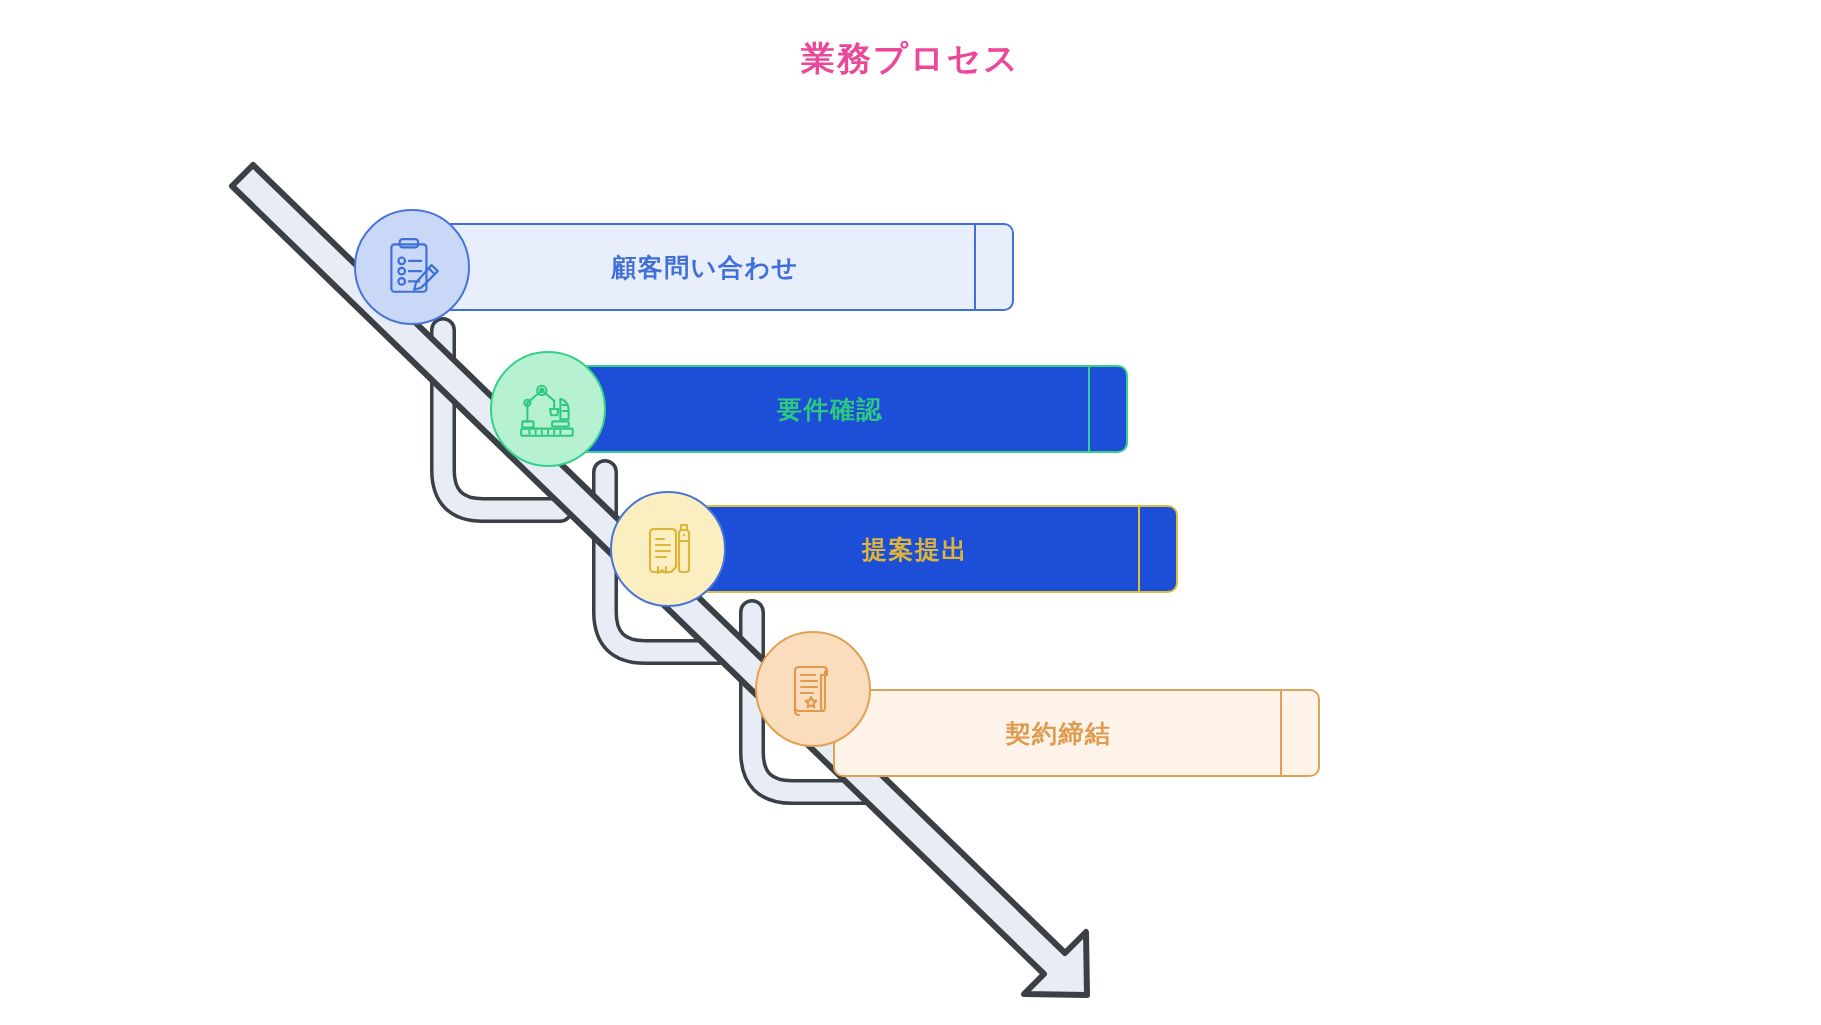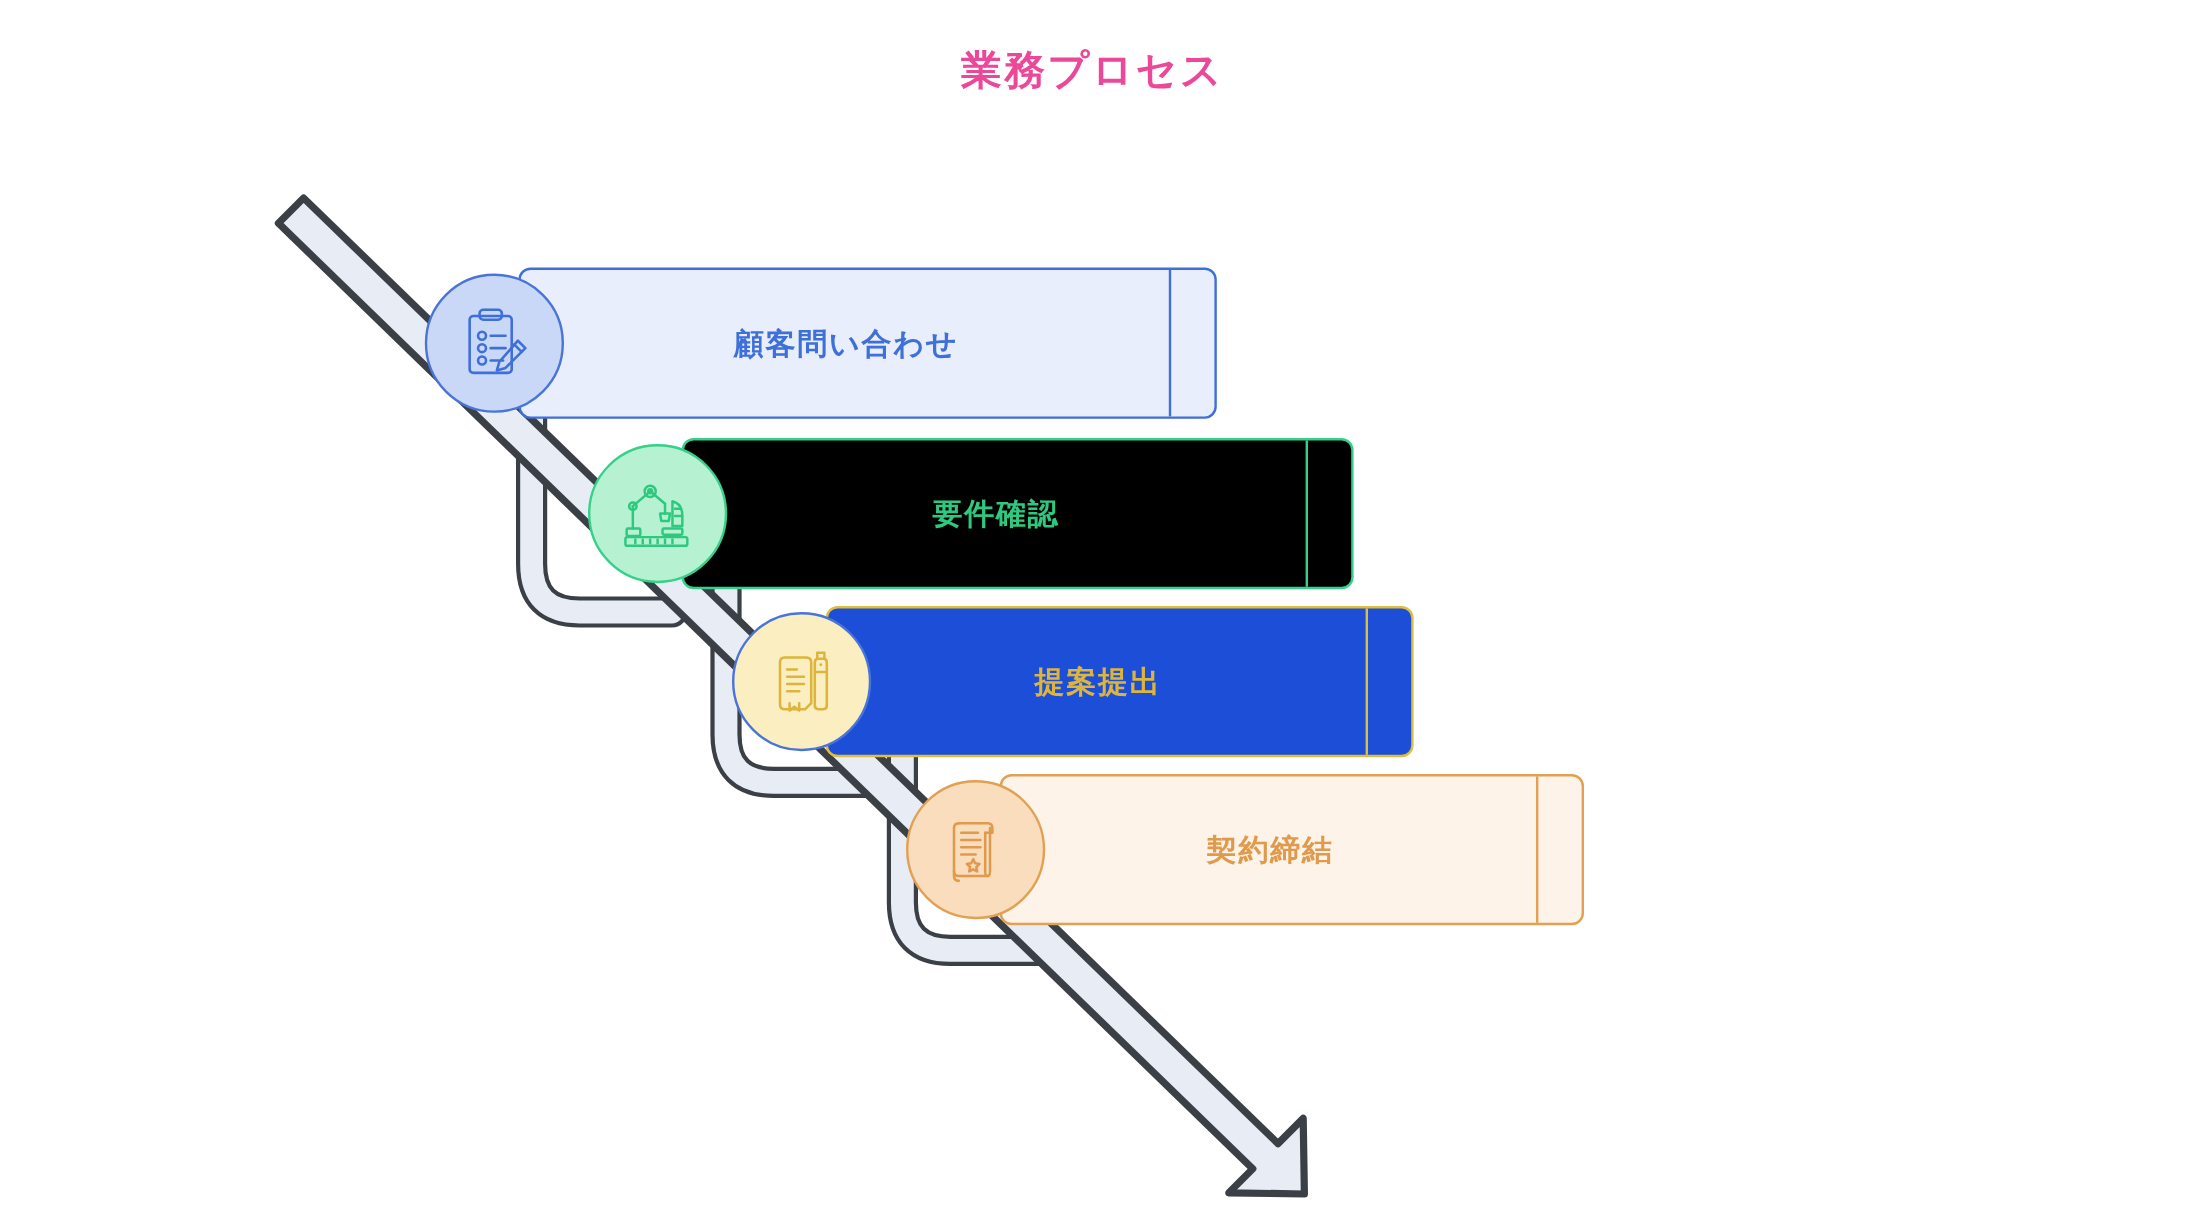--- a/index.html
+++ b/index.html
@@ -17,21 +17,21 @@
     font-size:34px;font-weight:bold;
     letter-spacing:2px;
     color:#ec4899;
     white-space:nowrap;
   }
 
   
   .lines{position:absolute;left:0;top:0;width:1821px;height:1025px;}
 
   
-  .step{position:absolute;height:126px;}
+  .step{position:absolute;height:88px;}
 
   .bar{
     position:absolute;left:78px;top:0;height:100%;
     border-radius:10px;
     box-sizing:border-box;
     display:flex;align-items:center;justify-content:center;
   }
   .bar-label{
     font-size:25px;font-weight:bold;letter-spacing:1.5px;
     margin-right:36px;
@@ -51,21 +51,21 @@
     z-index:5;
   }
   .badge svg{display:block;}
 
   
   .s1 .bar{background:#e8eefc;border:2.5px solid #3f6fd8;}
   .s1 .cap{background:#3f6fd8;}
   .s1 .bar-label{color:#3f6fd8;}
   .s1 .badge{background:#c9d8f7;border:2.5px solid #4a74d6;}
 
-  .s2 .bar{background:#000000;border:2.5px solid #35d08a;}
+  .s2 .bar{background:#1d4ed8;border:2.5px solid #35d08a;}
   .s2 .cap{background:#35d08a;}
   .s2 .bar-label{color:#2ec97f;}
   .s2 .badge{background:#b6f1d2;border:2.5px solid #35d08a;}
 
   .s3 .bar{background:#1d4ed8;border:2.5px solid #dfbe3d;}
   .s3 .cap{background:#dfbe3d;}
   .s3 .bar-label{color:#dcb53a;}
   .s3 .badge{background:#fbeec0;border:2.5px solid #4a74d6;}
 
   .s4 .bar{background:#fdf3e8;border:2.5px solid #e2a055;}
@@ -178,21 +178,21 @@
           <path d="M 43 16 q 0 -3 3 -3 l 4 0 q 3 0 3 3 l 0 36 q 0 3 -3 3 l -4 0 q -3 0 -3 -3 z"></path>
           <path d="M 45 13 l 0 -5 l 6 0 l 0 5"></path>
           <line x1="43" y1="24" x2="53" y2="24"></line>
           <circle cx="48" cy="18" r="1.2" fill="#dcb53a" stroke="none"></circle>
         </svg>
       </span>
     </div>
   </div>
 
   <div class="step s4" style="left:755px;top:645px;width:565px;">
-    <div class="bar" style="width:487px;">
+    <div class="bar" style="width:487px;margin-top:44px;">
       <span class="bar-label">契約締結</span>
       <span class="cap"></span>
     </div>
     <div class="badge">
       <span>
         <svg width="64" height="64" viewBox="0 0 64 64" fill="none" stroke="#e09a4d" stroke-width="2.1" stroke-linecap="round" stroke-linejoin="round">
           <path d="M 18 10 l 24 0 q 4 0 4 4 l 0 4 l -6 0"></path>
           <path d="M 18 10 q -4 0 -4 4 l 0 36 q 0 4 4 4 l 24 0"></path>
           <path d="M 40 18 l 0 32 q 0 4 2 4 q 2 0 2 -4 l 0 -36"></path>
           <line x1="20" y1="18" x2="34" y2="18"></line>

